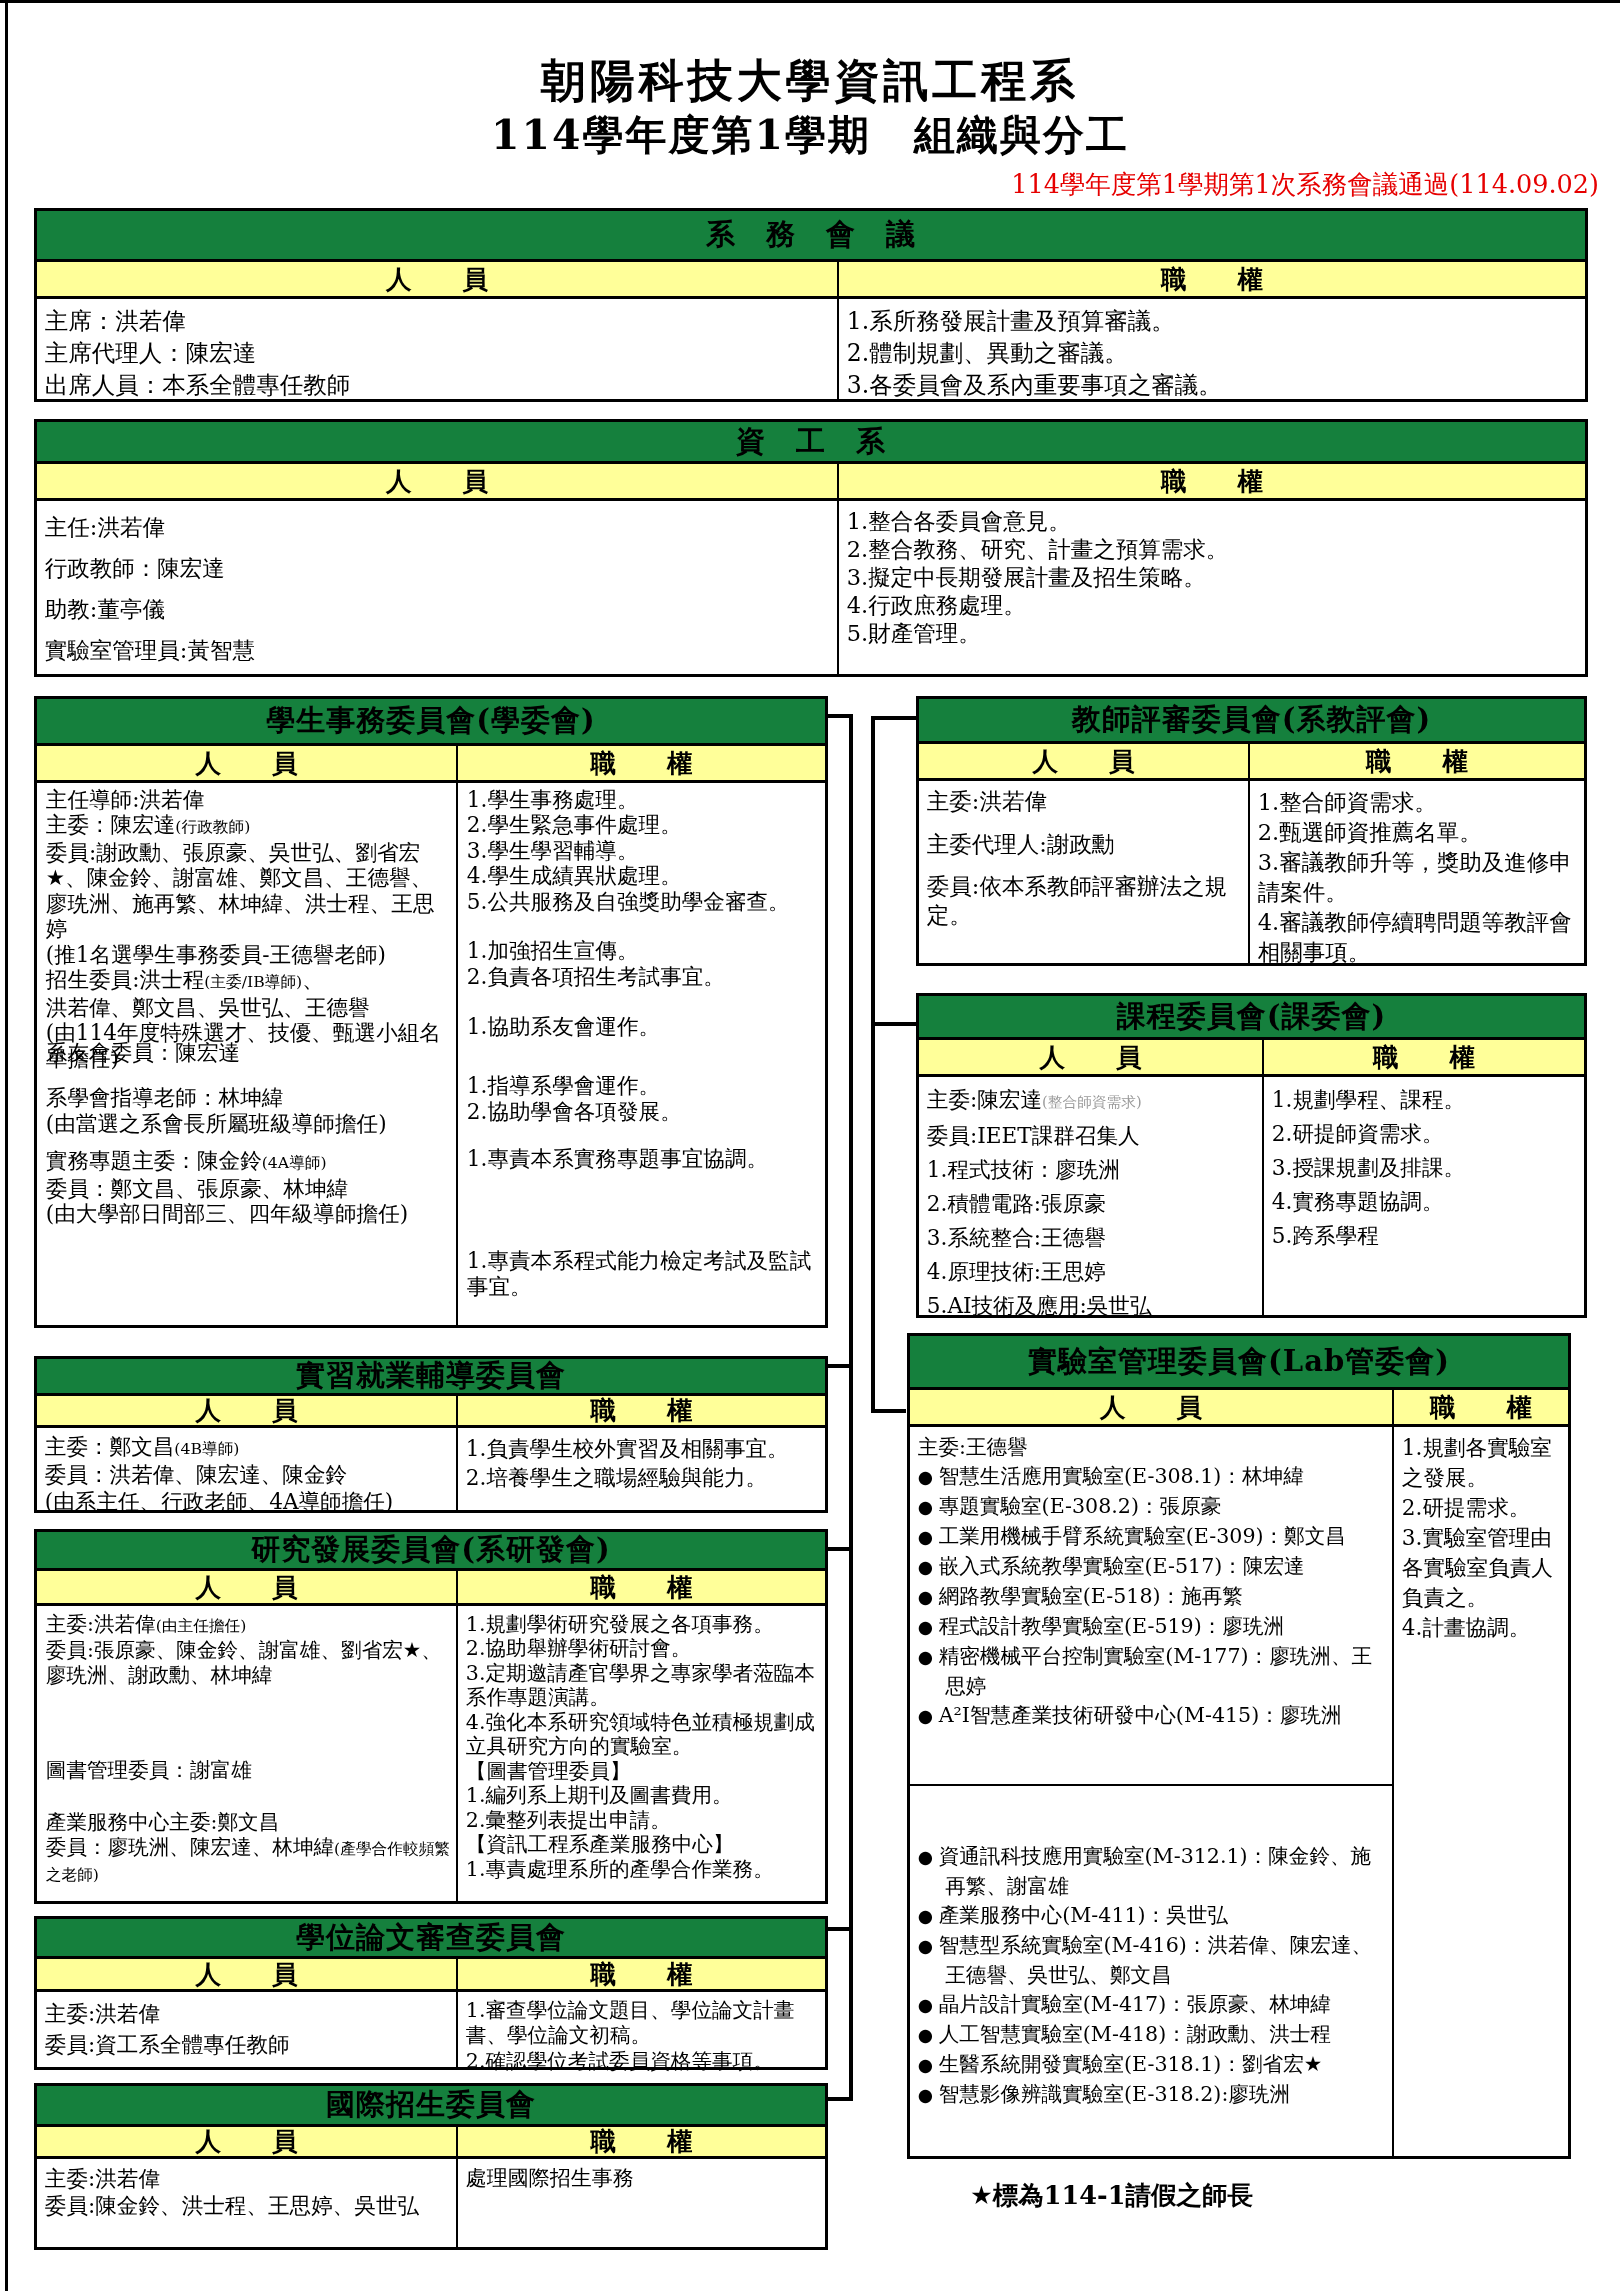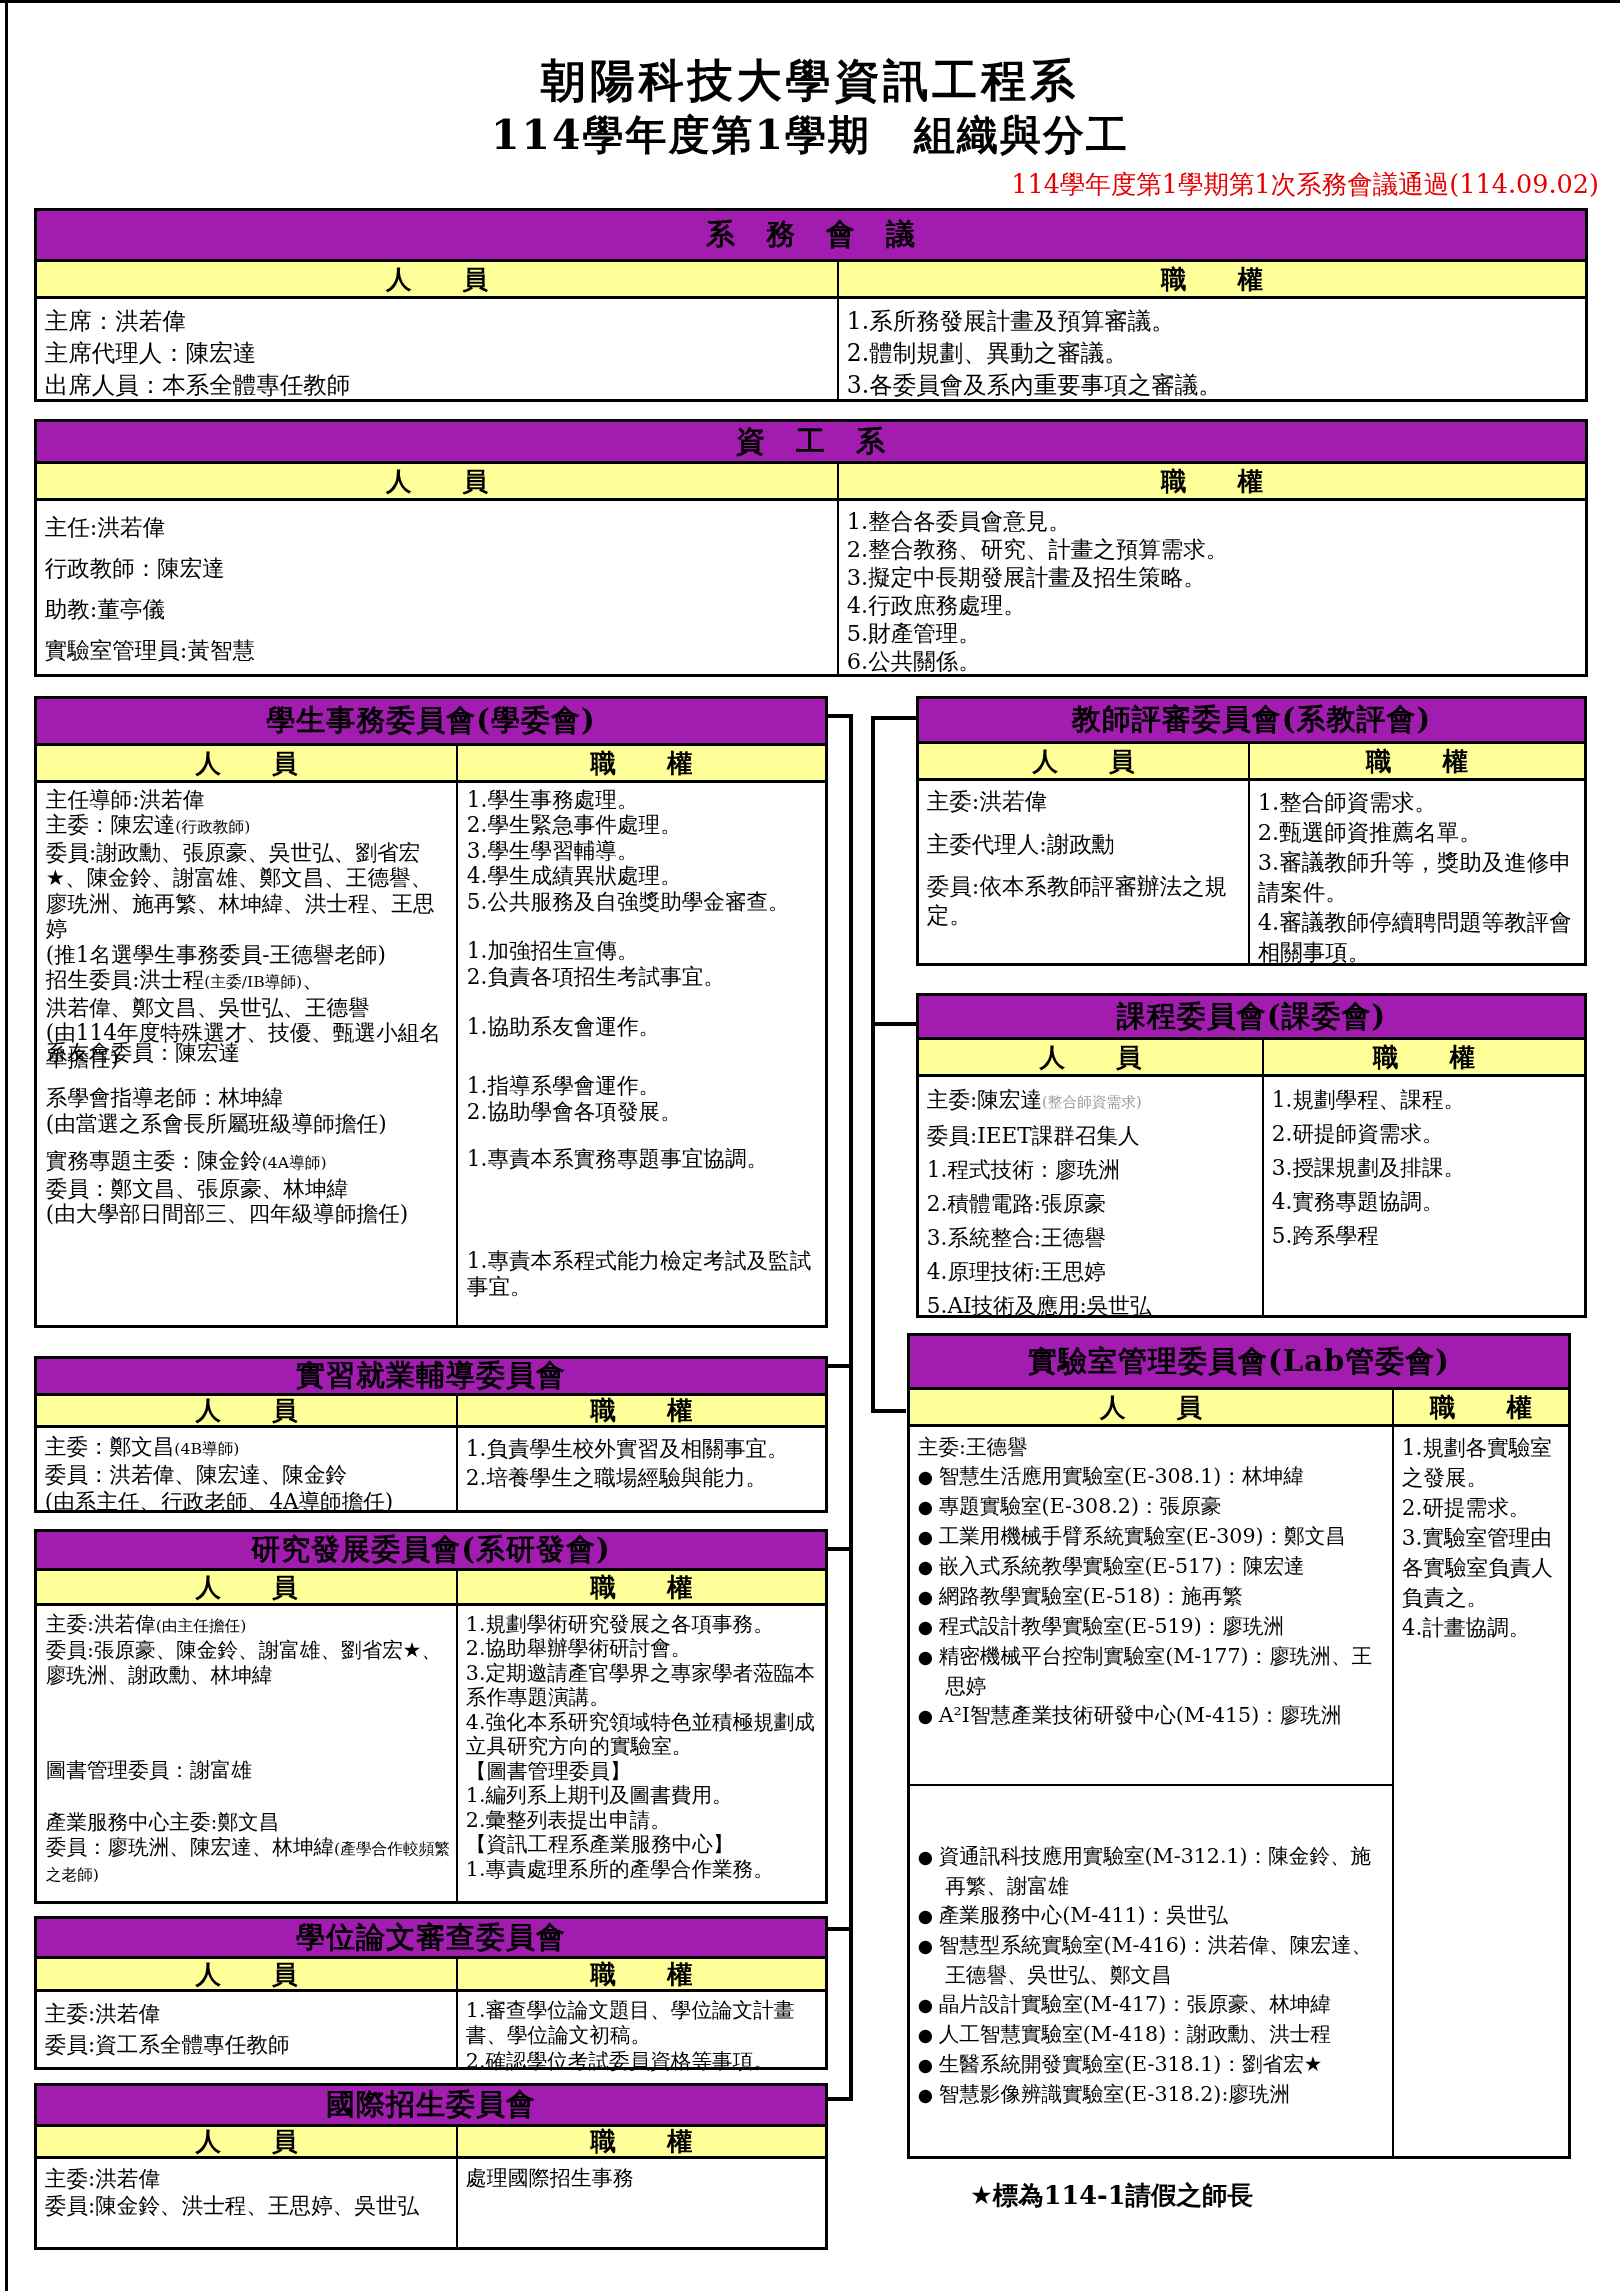--- a/index.html
+++ b/index.html
@@ -5,21 +5,21 @@
   html,body{margin:0;padding:0;background:#ffffff;}
   *{box-sizing:border-box;}
   body{font-family:"DejaVu Serif","DejaVu Sans",serif;color:#000;}
   #page{position:relative;width:1620px;height:2292px;background:#fff;overflow:hidden;}
   .edge{position:absolute;background:#000;}
   .title1{position:absolute;top:51px;left:0;width:100%;text-align:center;font-size:45px;font-weight:bold;letter-spacing:3.9px;}
   .title2{position:absolute;top:108px;left:0;width:100%;text-align:center;font-size:41px;font-weight:bold;letter-spacing:2px;}
   .rednote{position:absolute;top:167px;left:882px;width:717px;text-align:right;font-size:25.5px;color:#e60000;}
   .footnote{position:absolute;top:2178px;left:970px;font-size:25.5px;font-weight:bold;}
   .tbl{position:absolute;border:3.9px solid #000;background:#fff;display:flex;flex-direction:column;}
-  .hd{background:#a21caf;border-bottom:3.9px solid #000;display:flex;align-items:center;justify-content:center;font-size:29px;font-weight:bold;letter-spacing:1px;flex:0 0 auto;}
+  .hd{background:#15803d;border-bottom:3.9px solid #000;display:flex;align-items:center;justify-content:center;font-size:29px;font-weight:bold;letter-spacing:1px;flex:0 0 auto;}
   .cols{display:flex;background:#ffff99;border-bottom:3.9px solid #000;flex:0 0 auto;}
   .cols>div{display:flex;align-items:center;justify-content:center;font-size:25.5px;font-weight:bold;}
   .cols .c1{border-right:2.9px solid #000;}
   .cols .c2{flex:1;}
   .bd{display:flex;flex:1;min-height:0;}
   .bd .c1{border-right:2.9px solid #000;position:relative;flex:0 0 auto;}
   .bd .c2{flex:1;position:relative;}
   .cell{padding:5.9px 7.8px;}
   .ln{line-height:1.32;}
   .abs{position:absolute;left:8.8px;right:4.9px;}
@@ -101,21 +101,20 @@
           <div class="ln">行政教師：陳宏達</div>
           <div class="ln">助教:董亭儀</div>
           <div class="ln">實驗室管理員:黃智慧</div>
         </div>
       <div class="c2 cell">
           <div class="ln">1.整合各委員會意見。</div>
           <div class="ln">2.整合教務、研究、計畫之預算需求。</div>
           <div class="ln">3.擬定中長期發展計畫及招生策略。</div>
           <div class="ln">4.行政庶務處理。</div>
           <div class="ln">5.財產管理。</div>
-          <div class="ln">6.公共關係。</div>
         </div>
     </div>
   </div>
 
   <div class="tbl t-sa" style="left:34px;top:696px;width:794px;height:632px;">
     <div class="hd" style="height:47px;">學生事務委員會(學委會)</div>
     <div class="cols" style="height:37px;">
       <div class="c1" style="width:421px;">人　　員</div>
       <div class="c2">職　　權</div>
     </div>

